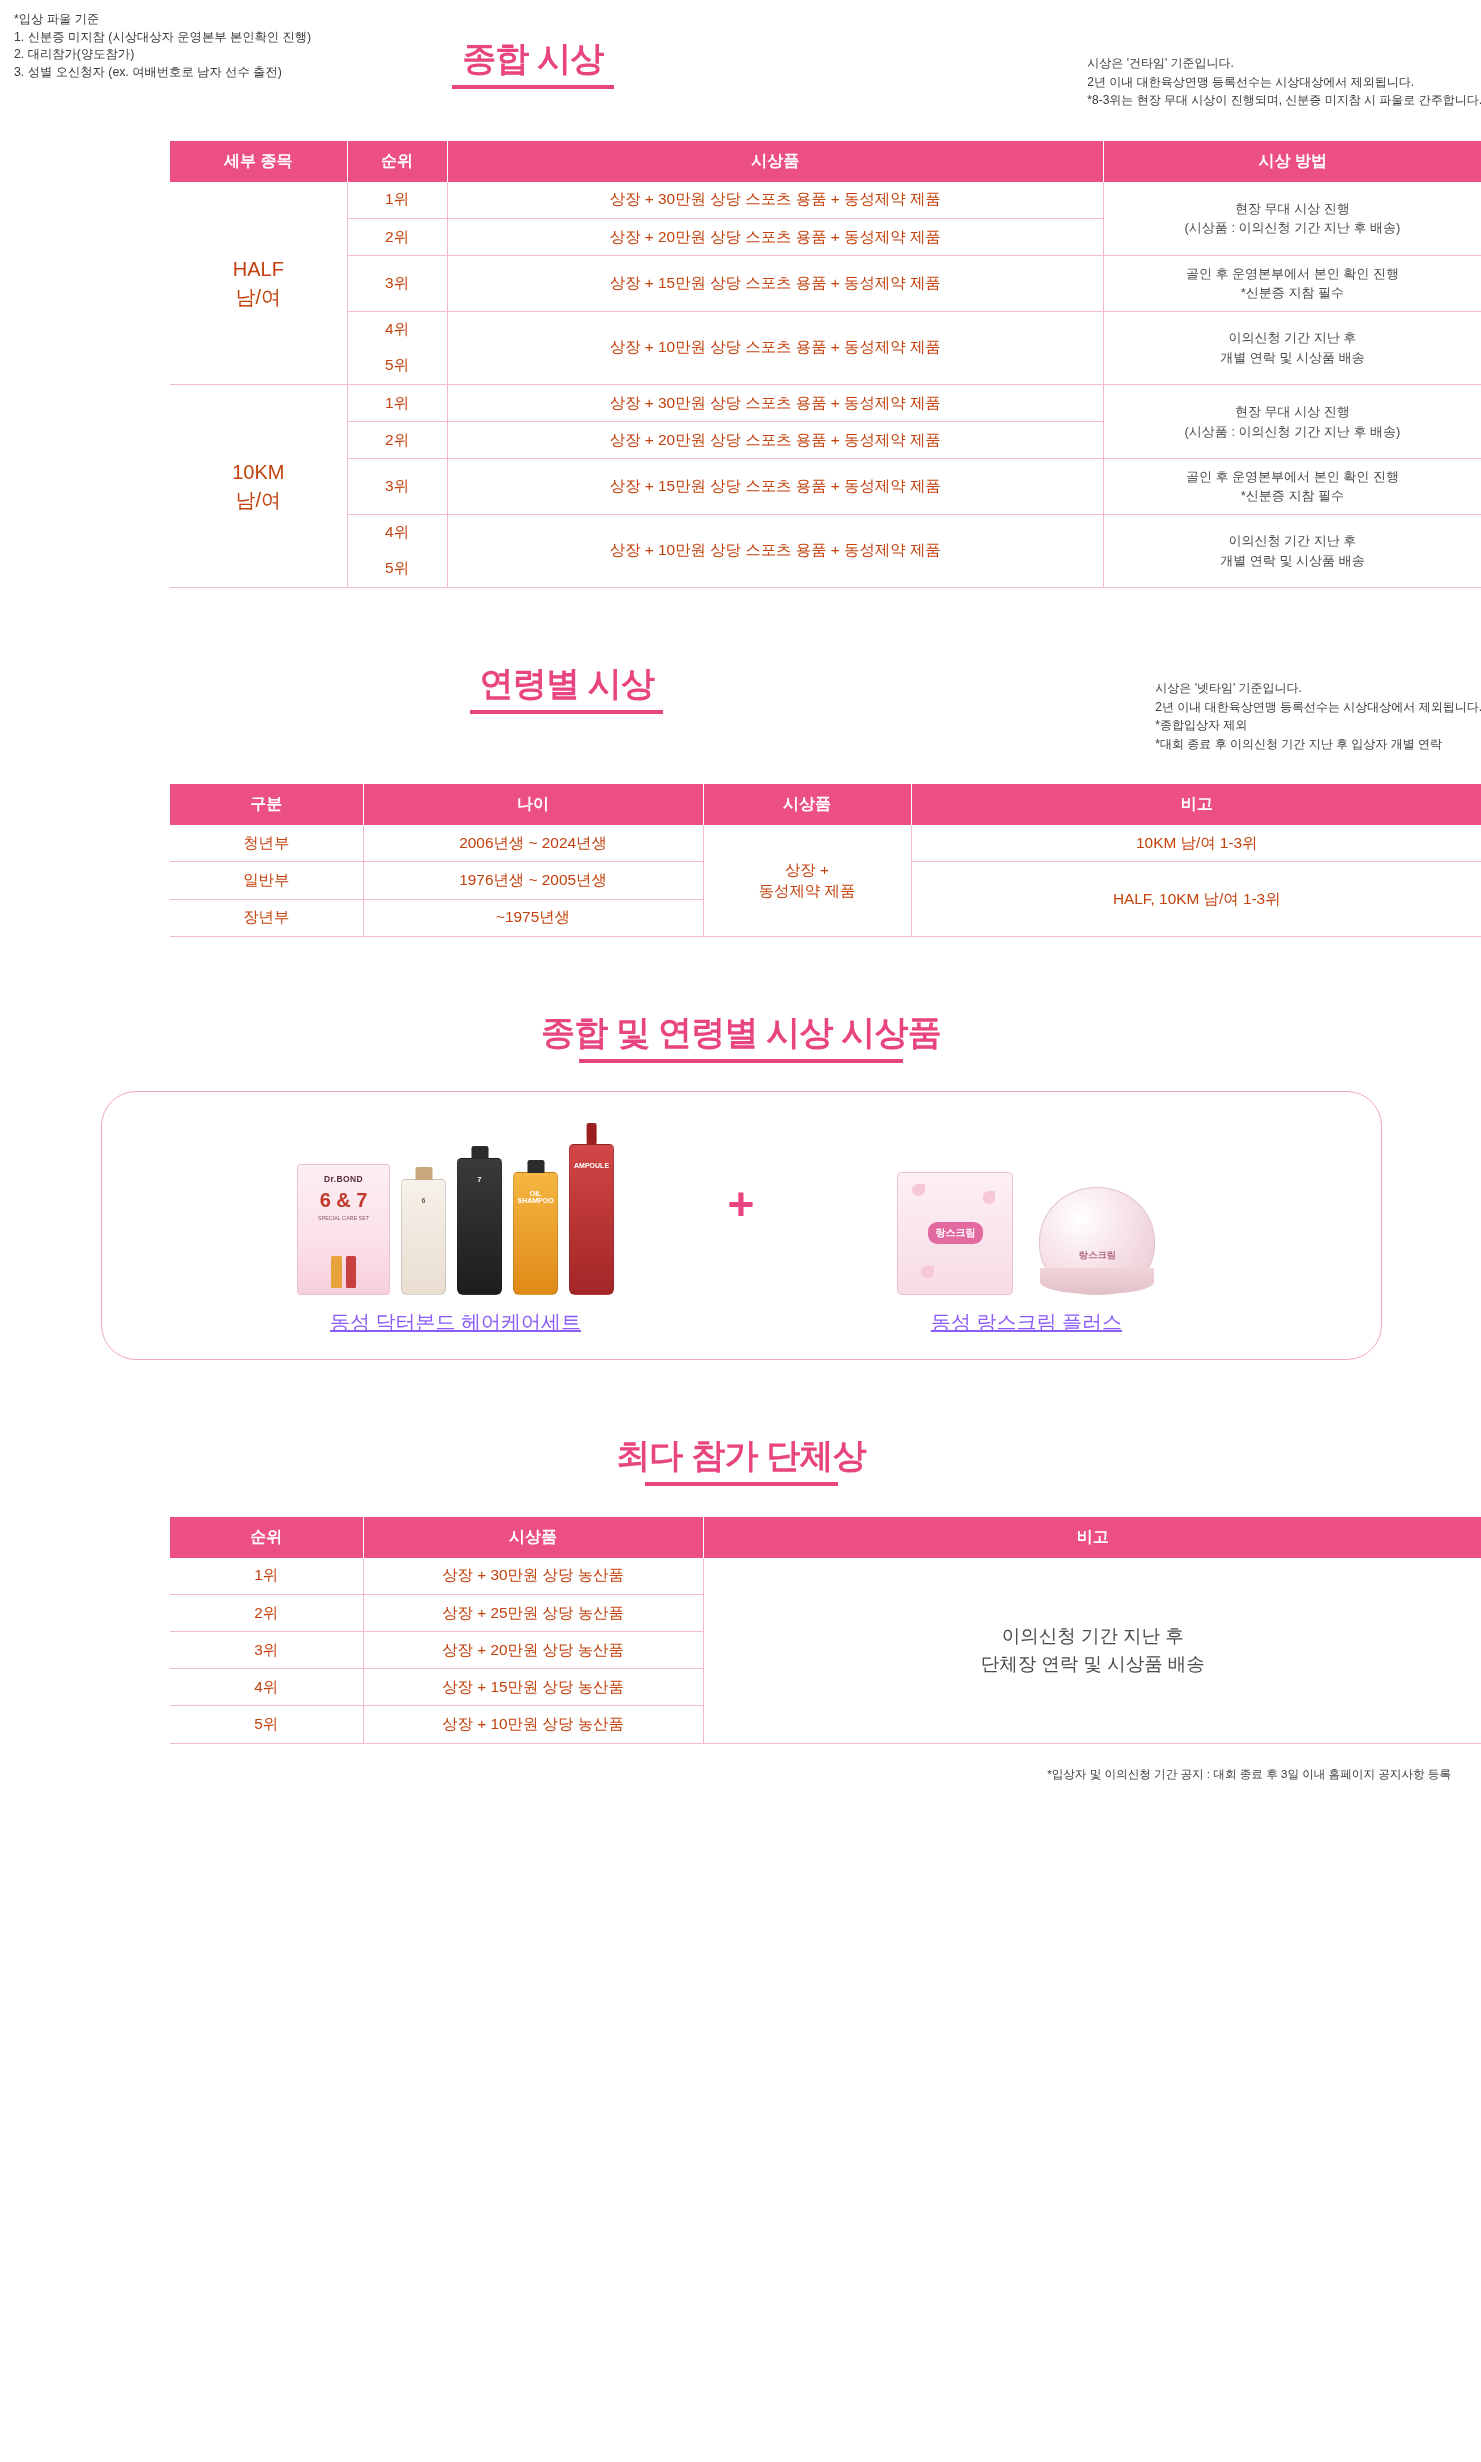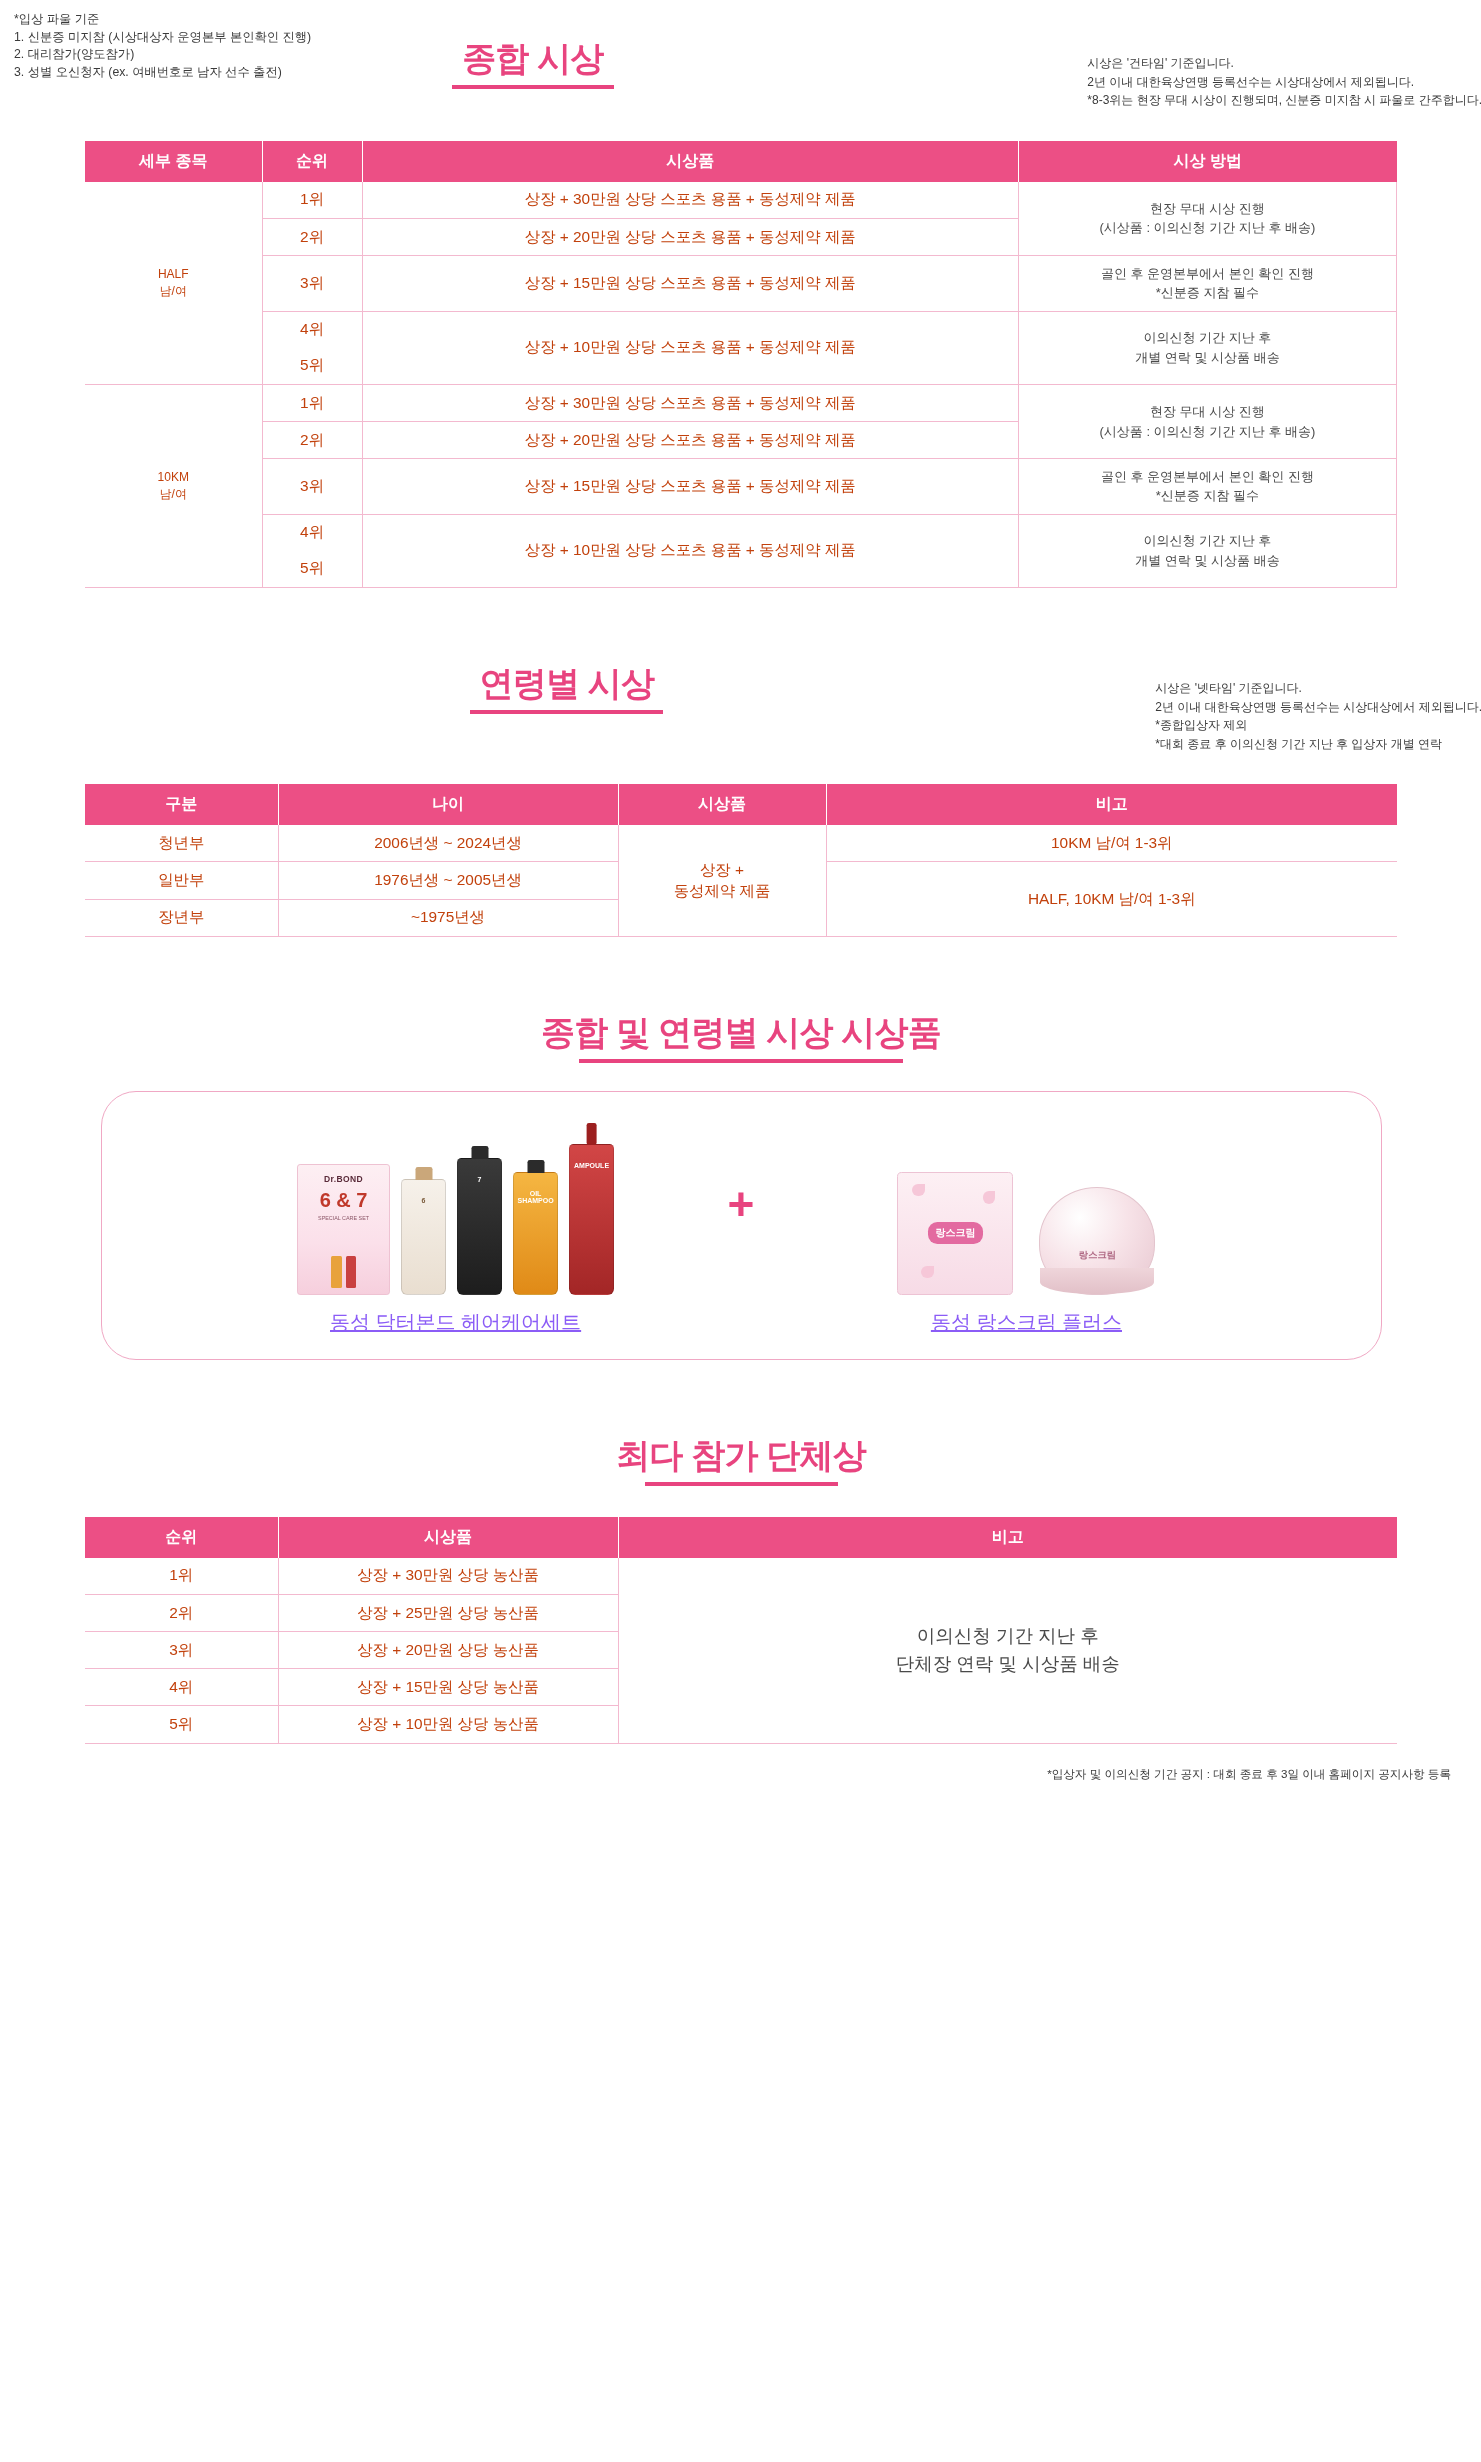--- a/index.html
+++ b/index.html
@@ -49,21 +49,21 @@
   .head-notes {
     font-size: 12px;
     line-height: 1.55;
     color: #3a3a3a;
     padding-top: 14px;
     white-space: nowrap;
   }
 
   
   table { border-collapse: collapse; }
-  .tbl-wrap { display:flex; justify-content:center; }
+  .tbl-wrap { display:flex; justify-content:flex-end; }
 
   .th {
     background: #ec4f85;
     color: #fff;
     font-size: 16px;
     font-weight: bold;
     text-align: center;
     padding: 10px 4.6px;
     border-right: 0.8px solid #fff;
   }
@@ -75,21 +75,21 @@
     color: #c2410c;
     border-bottom: 0.8px solid #f3b9cf;
     border-right: 0.8px solid #f3b9cf;
     padding: 7.7px 6.2px;
     line-height: 1.35;
   }
   td.gray { color: #4a4a4a; font-size: 13px; line-height: 1.5; }
   td.last { border-right: none; }
   .tbl-main { border-bottom: 1.5px solid #ec4f85; }
   .tbl-main td.nob { border-bottom: none; }
-  .cat { font-size: 12px; line-height: 1.4; }
+  .cat { font-size: 20px; line-height: 1.4; }
 
   
   .prize-box {
     width: 1281px;
     margin: 28px auto 0 auto;
     border: 1.5px solid #f0a8c4;
     border-radius: 35px;
     padding: 26px 15.4px 23px 15.4px;
   }
   .prize-row {

